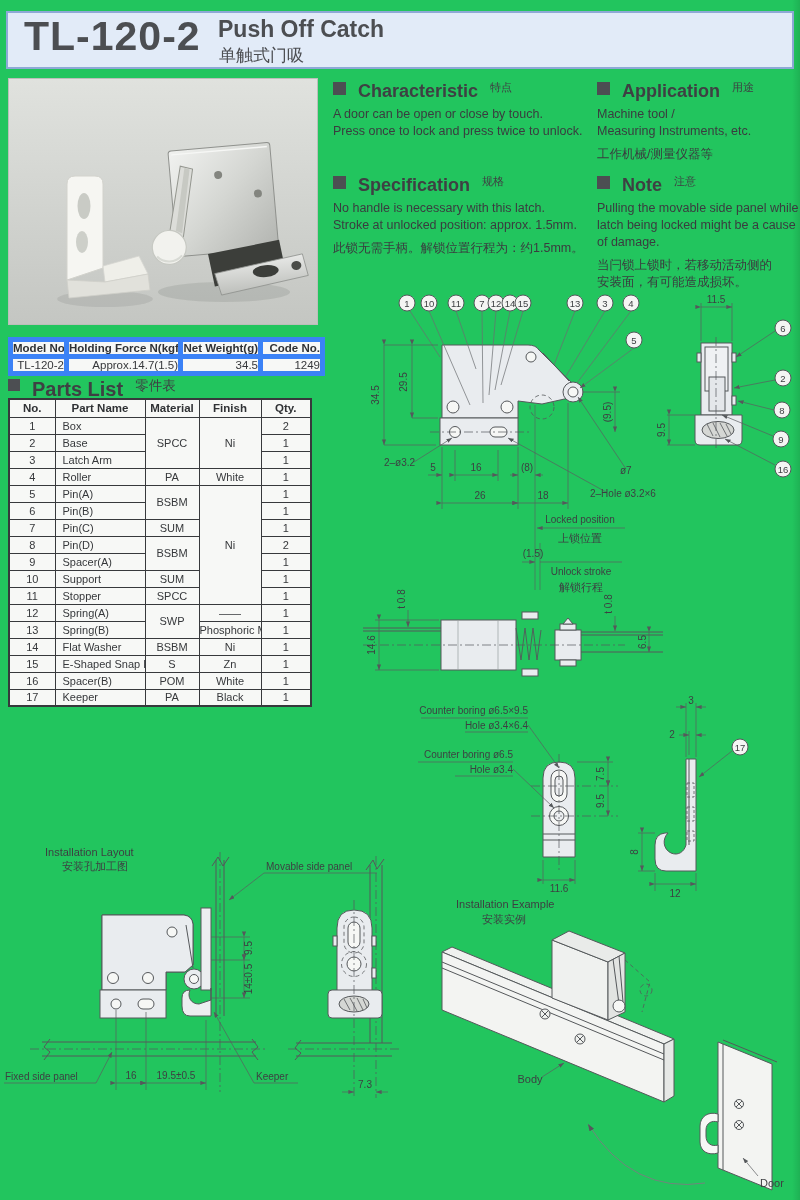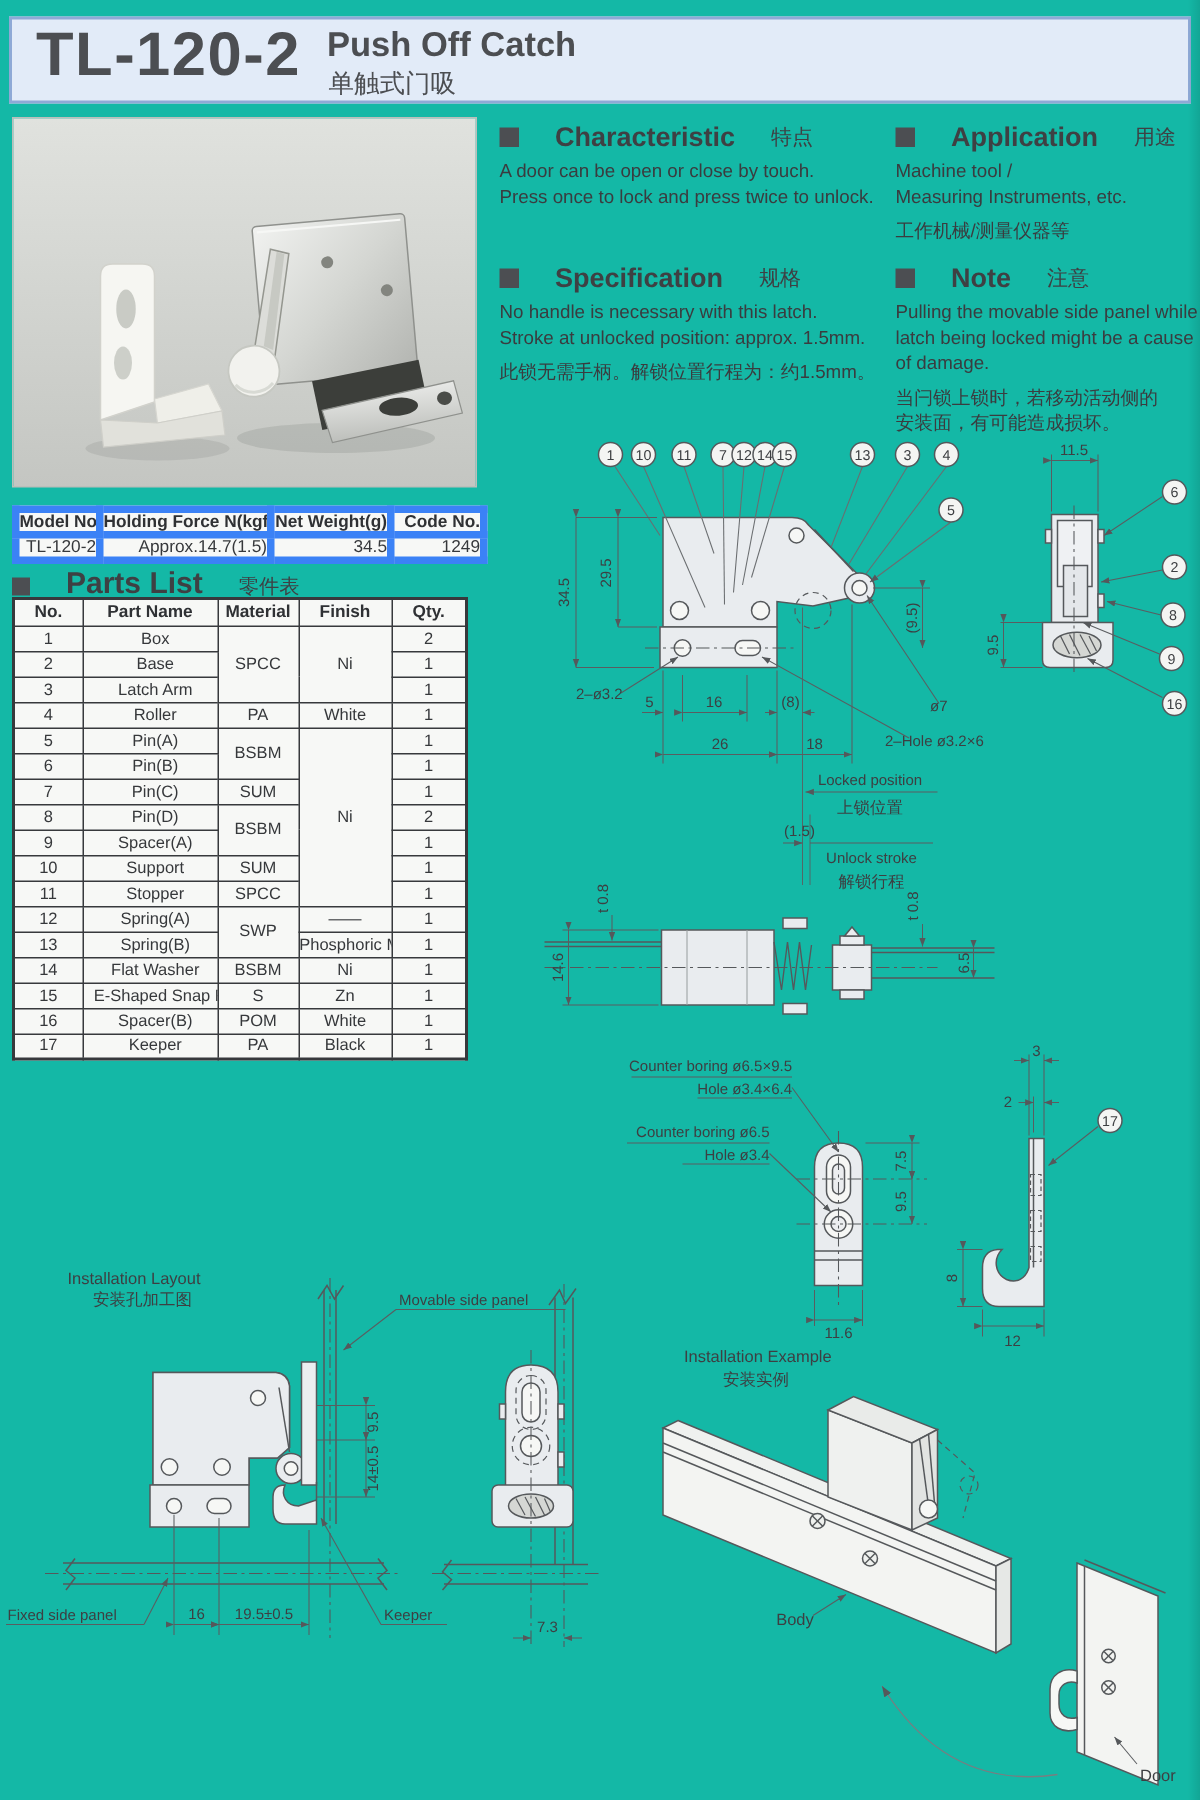--- a/index.html
+++ b/index.html
@@ -1,41 +1,41 @@
 <!DOCTYPE html>
 <html><head>
 <meta charset="utf-8">
 <style>
 *{margin:0;padding:0;box-sizing:border-box}
 html,body{background:#d8dad6}
-.page{position:relative;width:800px;height:1200px;background:#14b8a6;font-family:"Liberation Sans",sans-serif;color:#3c3e41;overflow:hidden;margin:0 auto}
+.page{position:relative;width:800px;height:1200px;background:#22c55e;font-family:"Liberation Sans",sans-serif;color:#3c3e41;overflow:hidden;margin:0 auto}
 .abs{position:absolute}
 .hdr{left:6px;top:11px;width:788px;height:58px;background:#e2ebf8;border:2px solid #8ea9d6}
 .hdr-model{left:16px;top:0px;font-size:41px;font-weight:bold;color:#4c4e52;letter-spacing:1px}
 .hdr-en{left:210px;top:3px;font-size:23px;font-weight:bold;color:#4c4e52}
 .hdr-zh{left:211px;top:31px;font-size:17px;color:#4c4e52}
 .photo{left:8px;top:78px;width:310px;height:247px;border:1px solid #bcbeba}
-.sec-h{display:flex;align-items:flex-end;gap:24px}
+.sec-h{display:flex;gap:12px}
 .sq{width:13px;height:13px;background:#4c4e52;margin-bottom:2px;flex:0 0 13px}
 .sq.small{width:12px;height:12px;flex:0 0 12px}
 .sec-en{font-size:18px;font-weight:bold;color:#3e4043;line-height:1}
-.sec-zh{font-size:14px;color:#3e4043;line-height:1.05;padding-bottom:1px}
+.sec-zh{font-size:11px;color:#3e4043;line-height:1.05;padding-bottom:1px}
 .sec-body{margin-top:6px;}
 .zh-block{margin-top:6px}
 .tline{font-size:12.5px;line-height:17px;color:#3a3c3f;white-space:nowrap}
 table{border-collapse:collapse;table-layout:fixed;background:#f7f8f6}
 .mtab{border:2px solid #37393c}
 .mtab th,.mtab td{border:5px solid #3b82f6;text-align:right;overflow:hidden;white-space:nowrap}
 .mtab th{font-size:11.5px;height:15px;font-weight:bold;color:#2f3134}
 .mtab td{font-size:11.5px;height:14px;color:#36383b}
 .ptab{border:2px solid #37393c}
 .ptab th,.ptab td{border:1px solid #37393c;text-align:center;overflow:hidden;white-space:nowrap;vertical-align:middle}
 .ptab th{font-size:11.5px;height:18px;color:#2f3134}
 .ptab td{font-size:11px;height:17px;color:#36383b}
-.ptab td.nm{text-align:center;padding-left:7px}
+.ptab td.nm{text-align:left;padding-left:7px}
 .sm{font-size:9.5px}
 .xs{font-size:8px}
 svg{overflow:visible}
 svg text{font-family:"Liberation Sans",sans-serif;font-size:10px;fill:#3d3f42}
 svg text.t11{font-size:11px}
 svg text.bt{font-size:9.5px}
 .scan-right{left:792px;top:0;width:8px;height:1200px;background:linear-gradient(to right,rgba(0,0,0,0),rgba(0,0,0,0.10))}
 </style>
 </head>
 <body>

